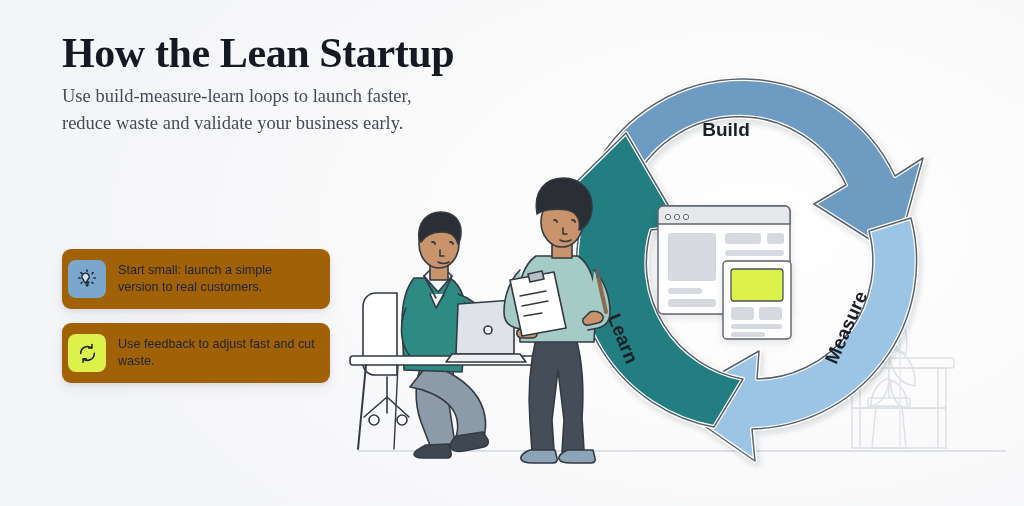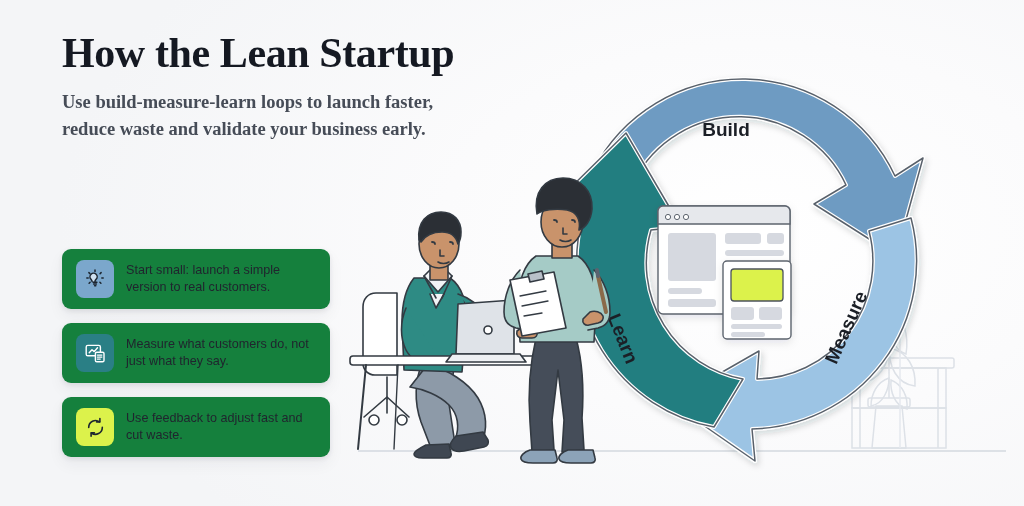--- a/index.html
+++ b/index.html
@@ -14,30 +14,30 @@
   #stage { position:absolute; inset:0; }
 
   
   .left { position:absolute; left:62px; top:30px; width:470px; }
   .title {
     font-family:"Liberation Serif", serif;
     font-size:42px; line-height:1.12; font-weight:700;
     color:#151922; letter-spacing:-0.4px;
   }
   .subtitle {
-    margin-top:12px; width:378px;
+    margin-top:6px; width:378px;
     font-family:"Liberation Serif", serif;
-    font-size:18.5px; line-height:1.44; font-weight:700; color:#464c57;
+    font-size:18.5px; line-height:1.44; font-weight:400; color:#464c57;
   }
 
   .cards { position:absolute; left:62px; top:249px; width:268px; }
   .card {
     display:flex; align-items:center; gap:12px;
-    background:#15803d; border-radius:9px;
-    padding:11px 14px 11px 14px;
+    background:#a16207; border-radius:9px;
+    padding:11px 14px 11px 6px;
     margin-bottom:14px;
     box-shadow:0 2px 5px rgba(28,36,50,.09), 0 7px 16px rgba(28,36,50,.055);
   }
   .card-icon {
     flex:0 0 auto; width:38px; height:38px; border-radius:8px;
     display:flex; align-items:center; justify-content:center;
   }
   .card-text { font-size:12.6px; line-height:1.32; color:#20252e; font-weight:400; }
 
   
@@ -67,31 +67,20 @@
         <svg width="24" height="24" viewBox="0 0 24 24" fill="none" stroke="#1d2630" stroke-width="1.5" stroke-linecap="round">
           <path d="M12 14.6c0-1 .5-1.7 1.1-2.3a3.6 3.6 0 1 0-5.1-.05c.6.6 1.1 1.3 1.1 2.35" fill="#cfe0ef"></path>
           <path d="M10.1 15.2h3.8M10.6 17h2.8"></path>
           <path d="M11.6 18.8h1.2"></path>
           <path d="M12 4.6V3.1M6.9 6.6 5.9 5.6M17.1 6.6l1-1M5.2 11.1H3.8M20.2 11.1h-1.4M7.1 15.2l-1 1M16.9 15.2l1 1"></path>
         </svg>
       </div>
       <div class="card-text">Start small: launch a simple version to real customers.</div>
     </div>
 
-    <div class="card">
-      <div class="card-icon" style="background:#2A7F85">
-        <svg width="25" height="25" viewBox="0 0 25 25" fill="none" stroke="#ffffff" stroke-width="1.4" stroke-linecap="round" stroke-linejoin="round">
-          <rect x="3.2" y="4.4" width="14.2" height="10.4" rx="1.6"></rect>
-          <path d="M6.2 11.8l2.8-3.1 2.2 1.9 3.3-3.8"></path>
-          <rect x="12.4" y="11.2" width="8.6" height="9.6" rx="1.4" fill="#2A7F85"></rect>
-          <path d="M14.4 14.1h4.4M14.4 16.1h4.4M14.4 18.1h2.8"></path>
-        </svg>
-      </div>
-      <div class="card-text">Measure what customers do, not just what they say.</div>
-    </div>
 
     <div class="card">
       <div class="card-icon" style="background:#DCF24B">
         <svg width="25" height="25" viewBox="0 0 25 25" fill="none" stroke="#1d2630" stroke-width="1.6" stroke-linecap="round" stroke-linejoin="round">
           <path d="M19.3 12.4a6.9 6.9 0 0 1-10.9 5.6"></path>
           <path d="M5.7 12.4a6.9 6.9 0 0 1 10.9-5.6"></path>
           <path d="M16.9 3.6v3.3h-3.3"></path>
           <path d="M8.1 21.2v-3.3h3.3"></path>
         </svg>
       </div>

